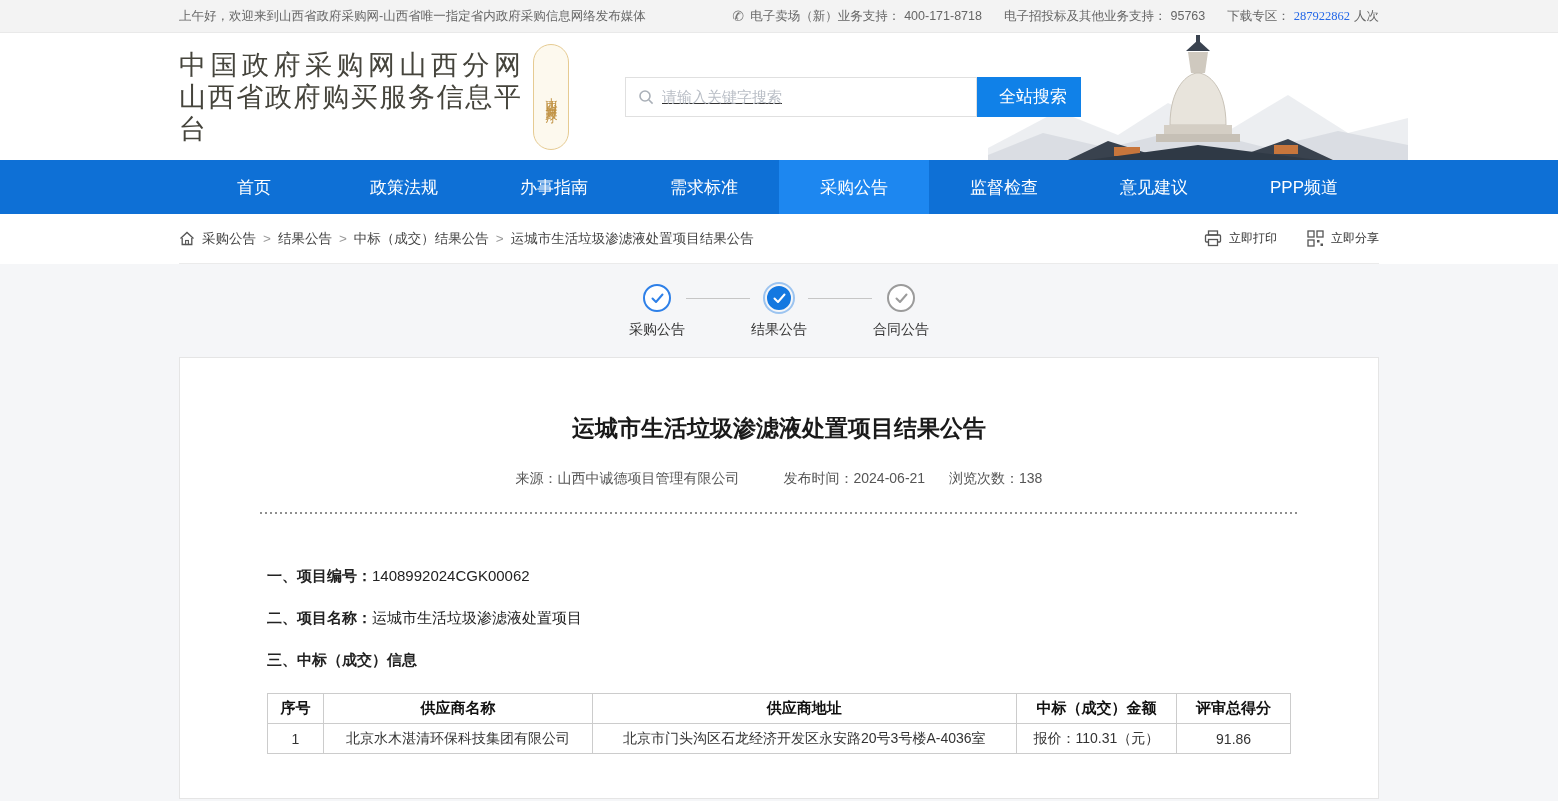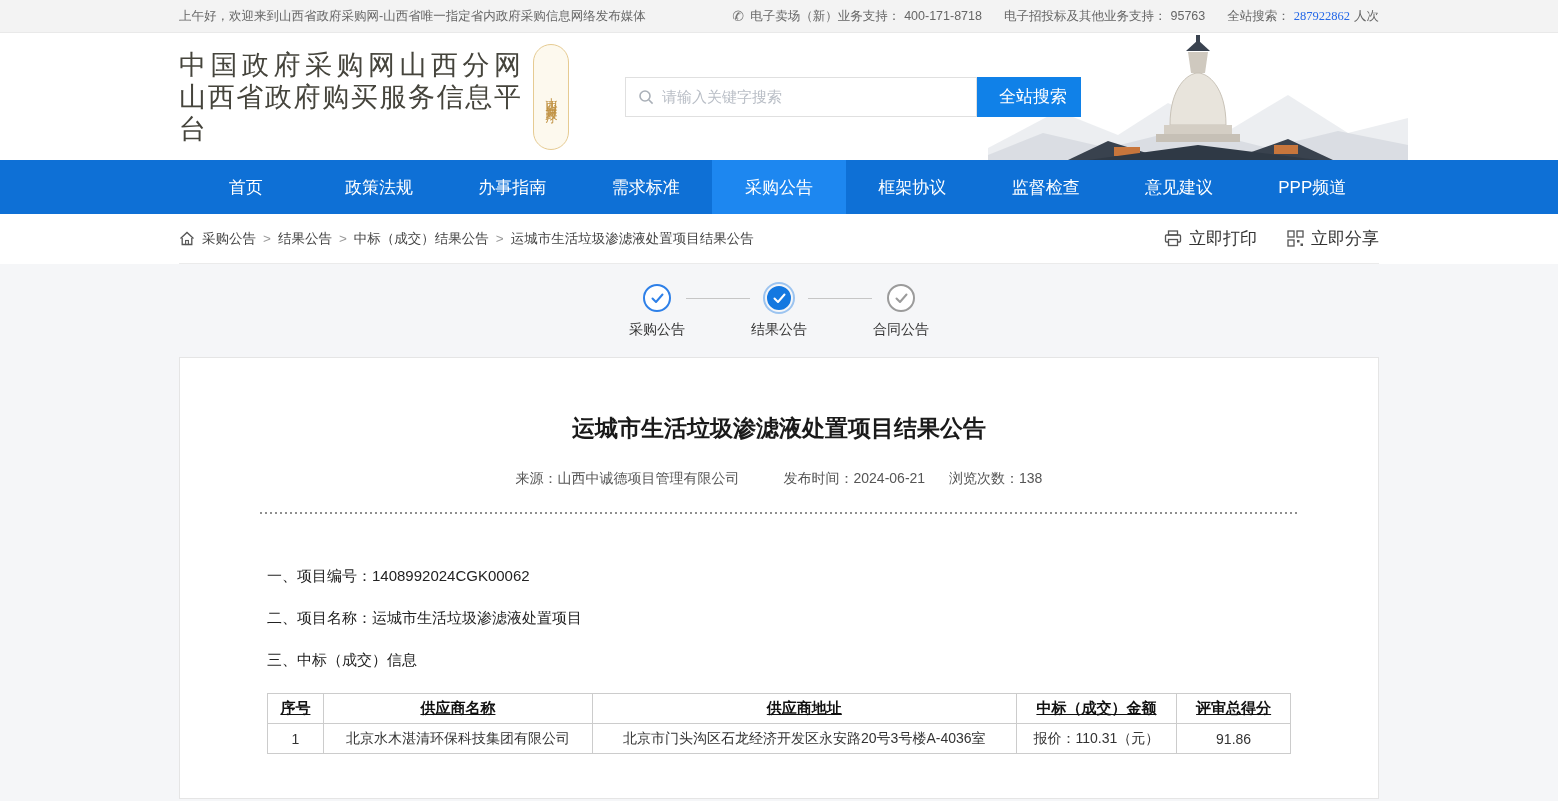--- a/index.html
+++ b/index.html
@@ -21,42 +21,42 @@
   .header .container { display:flex; align-items:center; height:100%; position:relative; }
   .logo-lines { width:342px; color:#45443c; font-weight:normal; font-size:27px; line-height:32px; }
   .logo-lines div { text-align:justify; text-align-last:justify; }
   .seal { margin-left:12px; width:36px; height:106px; border:1px solid #e6cb92; border-radius:18px;
     background:#fdf9ee; color:#c09243; font-size:12px; display:flex; align-items:center; justify-content:center;
     writing-mode:vertical-lr; letter-spacing:3px; }
   .search-wrap { display:flex; margin-left:56px; height:40px; position:relative; z-index:3; }
   .search-box { width:352px; height:40px; border:1px solid #e0e0e0; background:#fff; display:flex;
     align-items:center; padding-left:12px; }
   .search-box input { border:none; outline:none; flex:1; font-size:15px; color:#333;
-    font-family:inherit; background:transparent; }
+    font-family:inherit; background:transparent;text-decoration:underline; }
   .search-box input::placeholder { color:#b9bec6; }
   .mag-icon { width:16px; height:16px; margin-right:8px; flex:none; }
   .search-btn { width:104px; height:40px; background:#1081e8; color:#fff; border:none; font-size:17px;
     cursor:pointer; font-family:inherit;padding-left:8px; }
   .header-art { position:absolute; right:150px; bottom:0; width:420px; height:127px; pointer-events:none; }
 
   
   .nav { height:54px; background:#0e70d6; }
   .nav .container { display:flex; height:100%; }
   .nav-item { flex:1; display:flex; align-items:center; justify-content:center; color:#fff;
     font-size:17px; cursor:pointer; }
   .nav-item.active { background:#1d87f0; }
 
   
   .crumbbar { background:#fff; height:50px; }
   .crumbbar .container { display:flex; justify-content:space-between; align-items:center; height:100%;
     border-bottom:1px solid #ebebeb; }
   .crumbs { display:flex; align-items:center; font-size:13.5px; color:#444; gap:7px; }
   .crumb { cursor:pointer; }
   .crumb-sep { color:#999; }
-  .crumb-actions { display:flex; align-items:center; gap:30px; font-size:17px; color:#333; }
+  .crumb-actions { display:flex; align-items:center; gap:30px; font-size:12px; color:#333; }
   .crumb-action { display:flex; align-items:center; gap:7px; cursor:pointer; }
   .icon-svg { display:block; }
 
   
   .steps-band { background:#f5f6f8; padding:20px 0 18px; }
   .steps { display:flex; justify-content:center; align-items:flex-start; }
   .step { width:58px; display:flex; flex-direction:column; align-items:center; }
   .step-circle { width:28px; height:28px; border-radius:50%; display:flex; align-items:center;
     justify-content:center; background:#fff; border:2px solid #2e80e8; }
   .step-circle.active { background:#1478e0; border:2px solid #f5f6f8;
@@ -68,45 +68,45 @@
   
   .card { width:1200px; margin:0 auto; background:#fff; border:1px solid #e5e5e5; min-height:442px;
     padding-top:55px; }
   .article-title { text-align:center; font-size:23px; font-weight:bold; color:#1a1a1a; }
   .article-meta { margin-top:26px; text-align:center; font-size:14px; color:#555; }
   .meta-sep { display:inline-block; width:20px; }
   .dotted-divider { margin:24px 80px 0; height:2px;
     background:repeating-linear-gradient(90deg,#8f8f8f 0 2px,transparent 2px 5px); }
   .article-body { margin:53px 87px 0; font-size:15px; color:#222; }
   .article-body p { margin-bottom:23px; }
-  .b { font-weight:normal; }
+  .b { font-weight:bold; }
   .sub-item { padding-left:28px; margin-bottom:14px; }
 
   table.result { border-collapse:collapse; margin-left:0; }
   table.result th, table.result td { border:1px solid #ccc; text-align:center; padding:0 6px; }
-  table.result th { height:30px; font-size:15px; font-weight:bold; color:#111;text-decoration:underline; }
+  table.result th { height:30px; font-size:15px; font-weight:bold; color:#111; }
   table.result td { height:30px; font-size:14px; color:#333; }
   .col-no { width:56px; } .col-name { width:270px; } .col-addr { width:425px; }
   .col-amt { width:161px; } .col-score { width:114px; }
 </style>
 </head>
 <body>
 
 <div class="topbar">
   <div class="container">
     <div>上午好，欢迎来到山西省政府采购网-山西省唯一指定省内政府采购信息网络发布媒体</div>
     <div class="topbar-right">
       <span class="phone-glyph">✆</span>
       <span>电子卖场（新）业务支持：</span>
       <span>400-171-8718</span>
       <span class="tb-gap"></span>
       <span>电子招投标及其他业务支持：</span>
       <span>95763</span>
       <span class="tb-gap"></span>
-      <span>全站搜索：</span>
+      <span>下载专区：</span>
       <span class="visits-num">287922862</span>
       <span>人次</span>
     </div>
   </div>
 </div>
 
 <div class="header">
   <svg class="header-art" viewBox="0 0 420 127">
     <path d="M0,115 L70,78 L130,102 L180,70 L240,98 L300,62 L360,100 L420,85 L420,127 L0,127 Z" fill="#b9c2cc" opacity="0.28"></path>
     <path d="M0,122 L55,100 L120,115 L200,95 L280,115 L350,98 L420,112 L420,127 L0,127 Z" fill="#9aa6b3" opacity="0.22"></path>
@@ -141,21 +141,20 @@
   </div>
 </div>
 
 <div class="nav">
   <div class="container">
     <div class="nav-item">首页</div>
     <div class="nav-item">政策法规</div>
     <div class="nav-item">办事指南</div>
     <div class="nav-item">需求标准</div>
     <div class="nav-item active">采购公告</div>
-    <div class="nav-item">框架协议</div>
     <div class="nav-item">监督检查</div>
     <div class="nav-item">意见建议</div>
     <div class="nav-item">PPP频道</div>
   </div>
 </div>
 
 <div class="crumbbar">
   <div class="container">
     <div class="crumbs">
       <svg class="icon-svg" width="16" height="15" viewBox="0 0 16 15">

